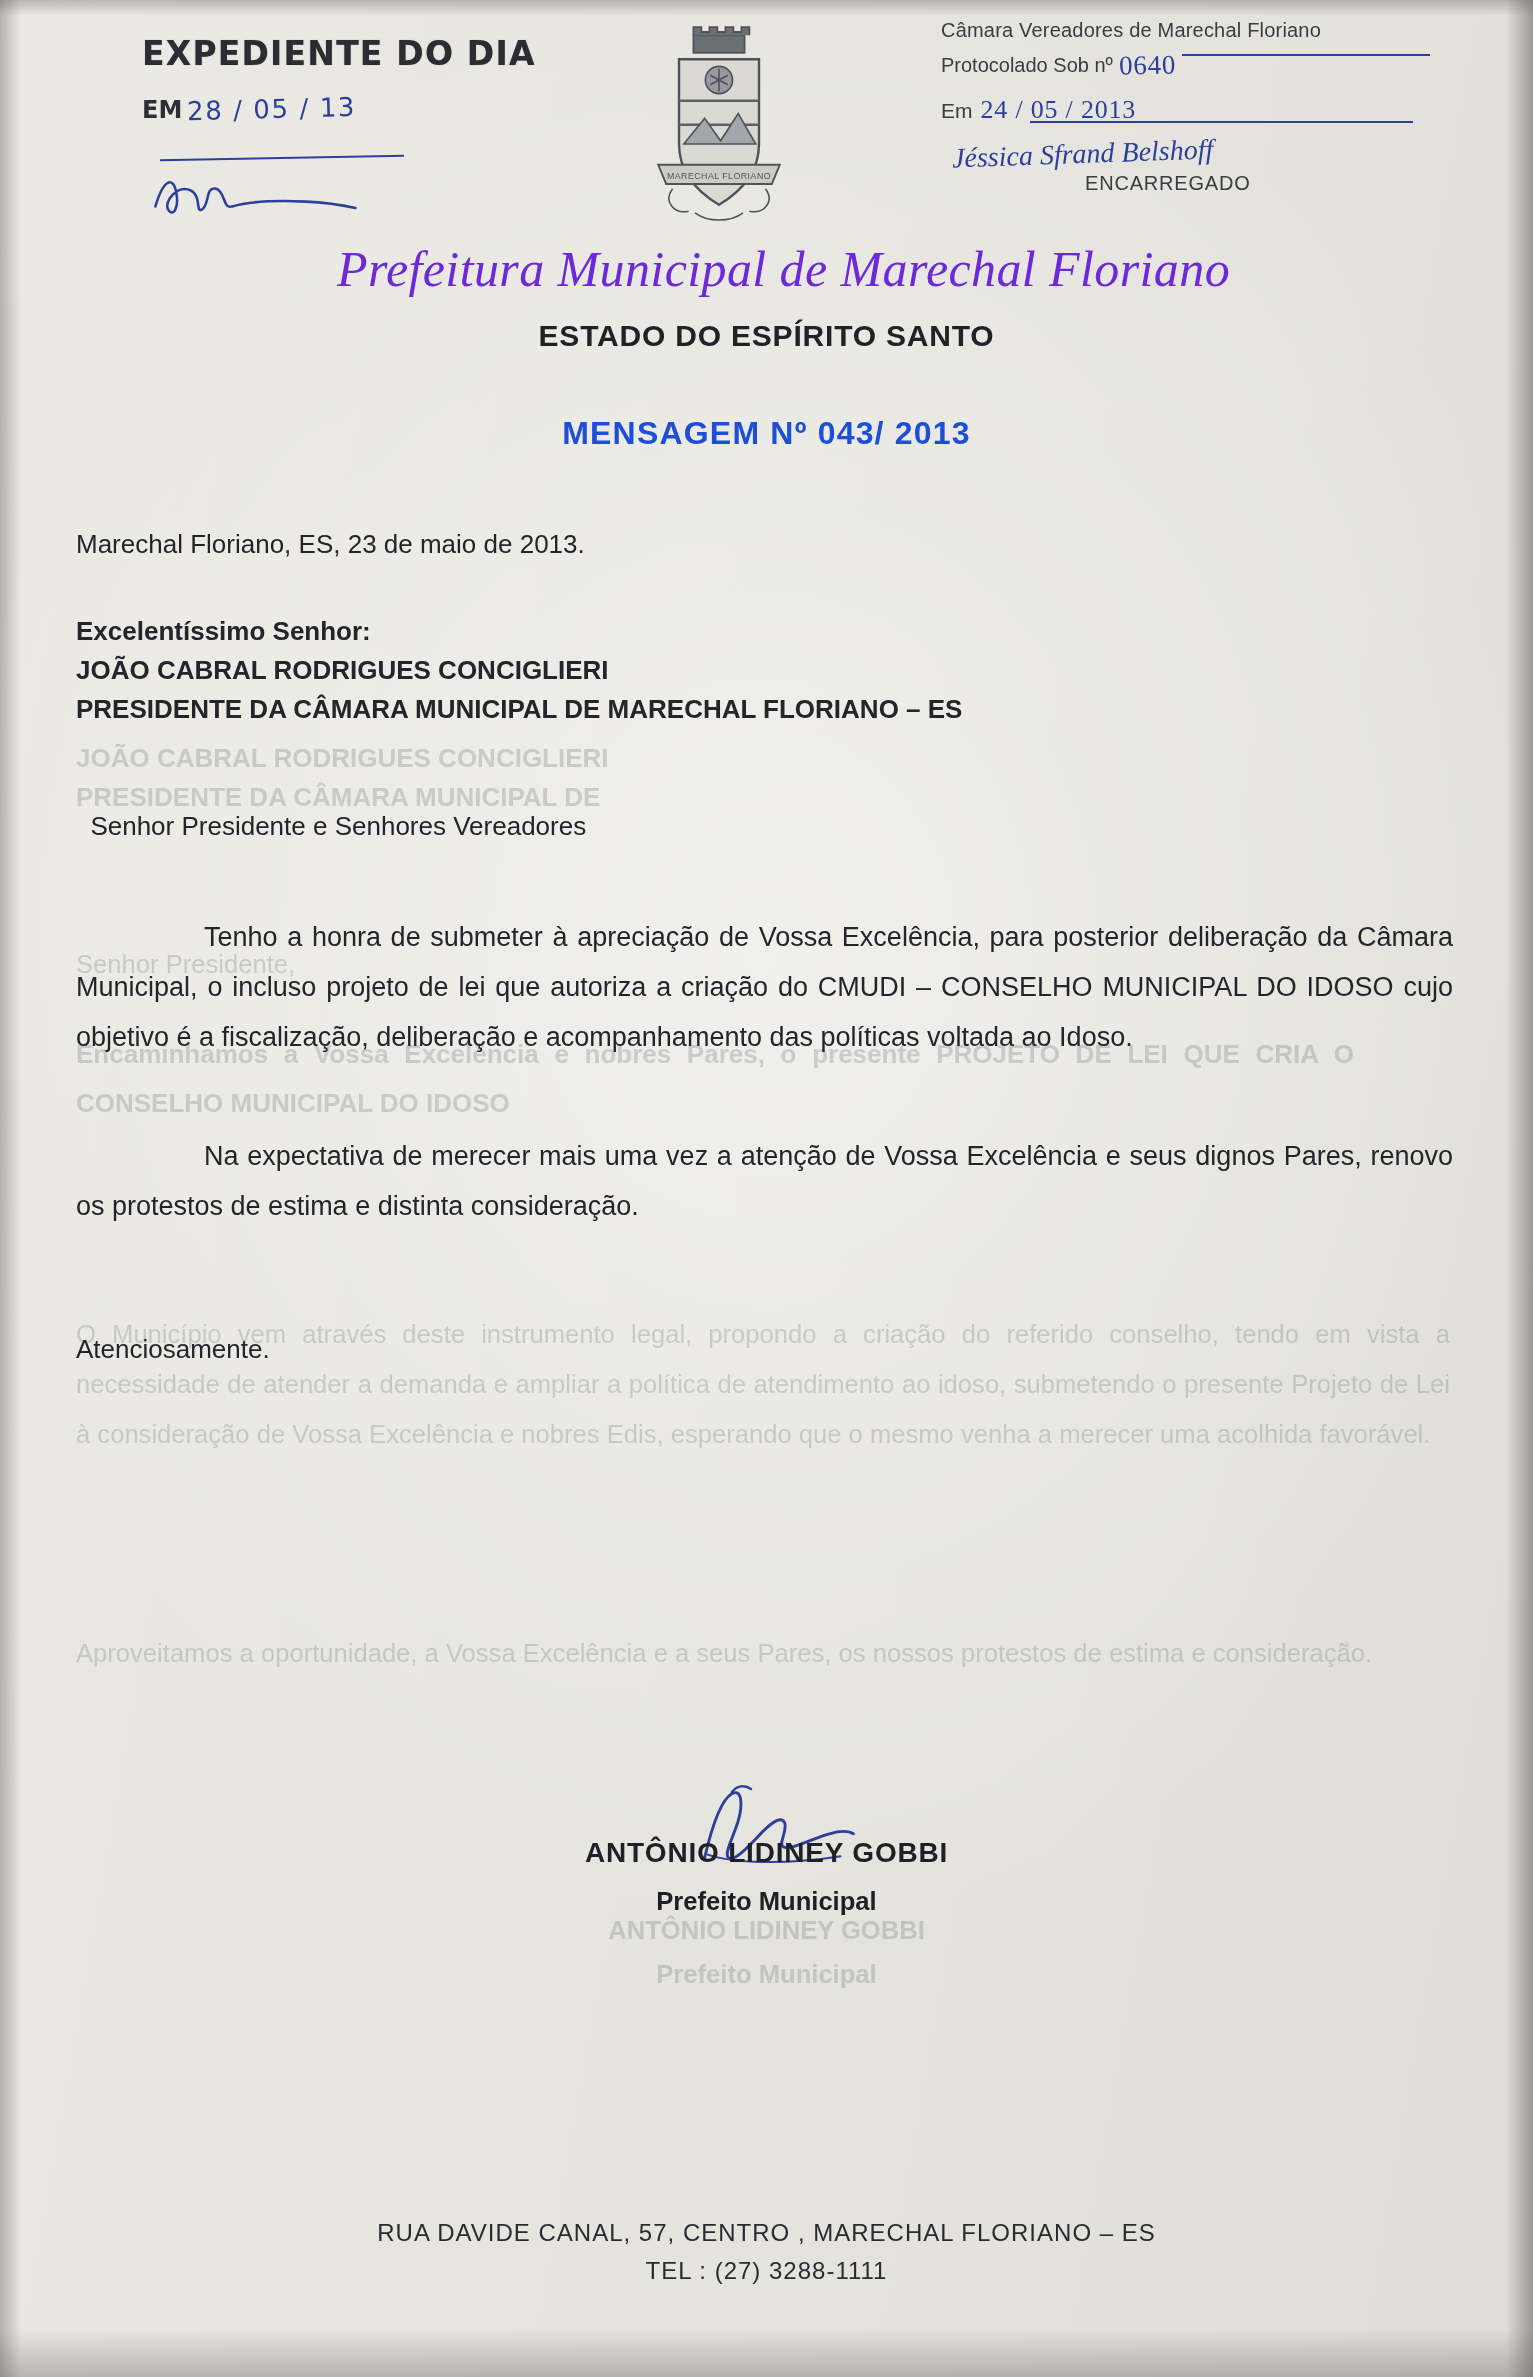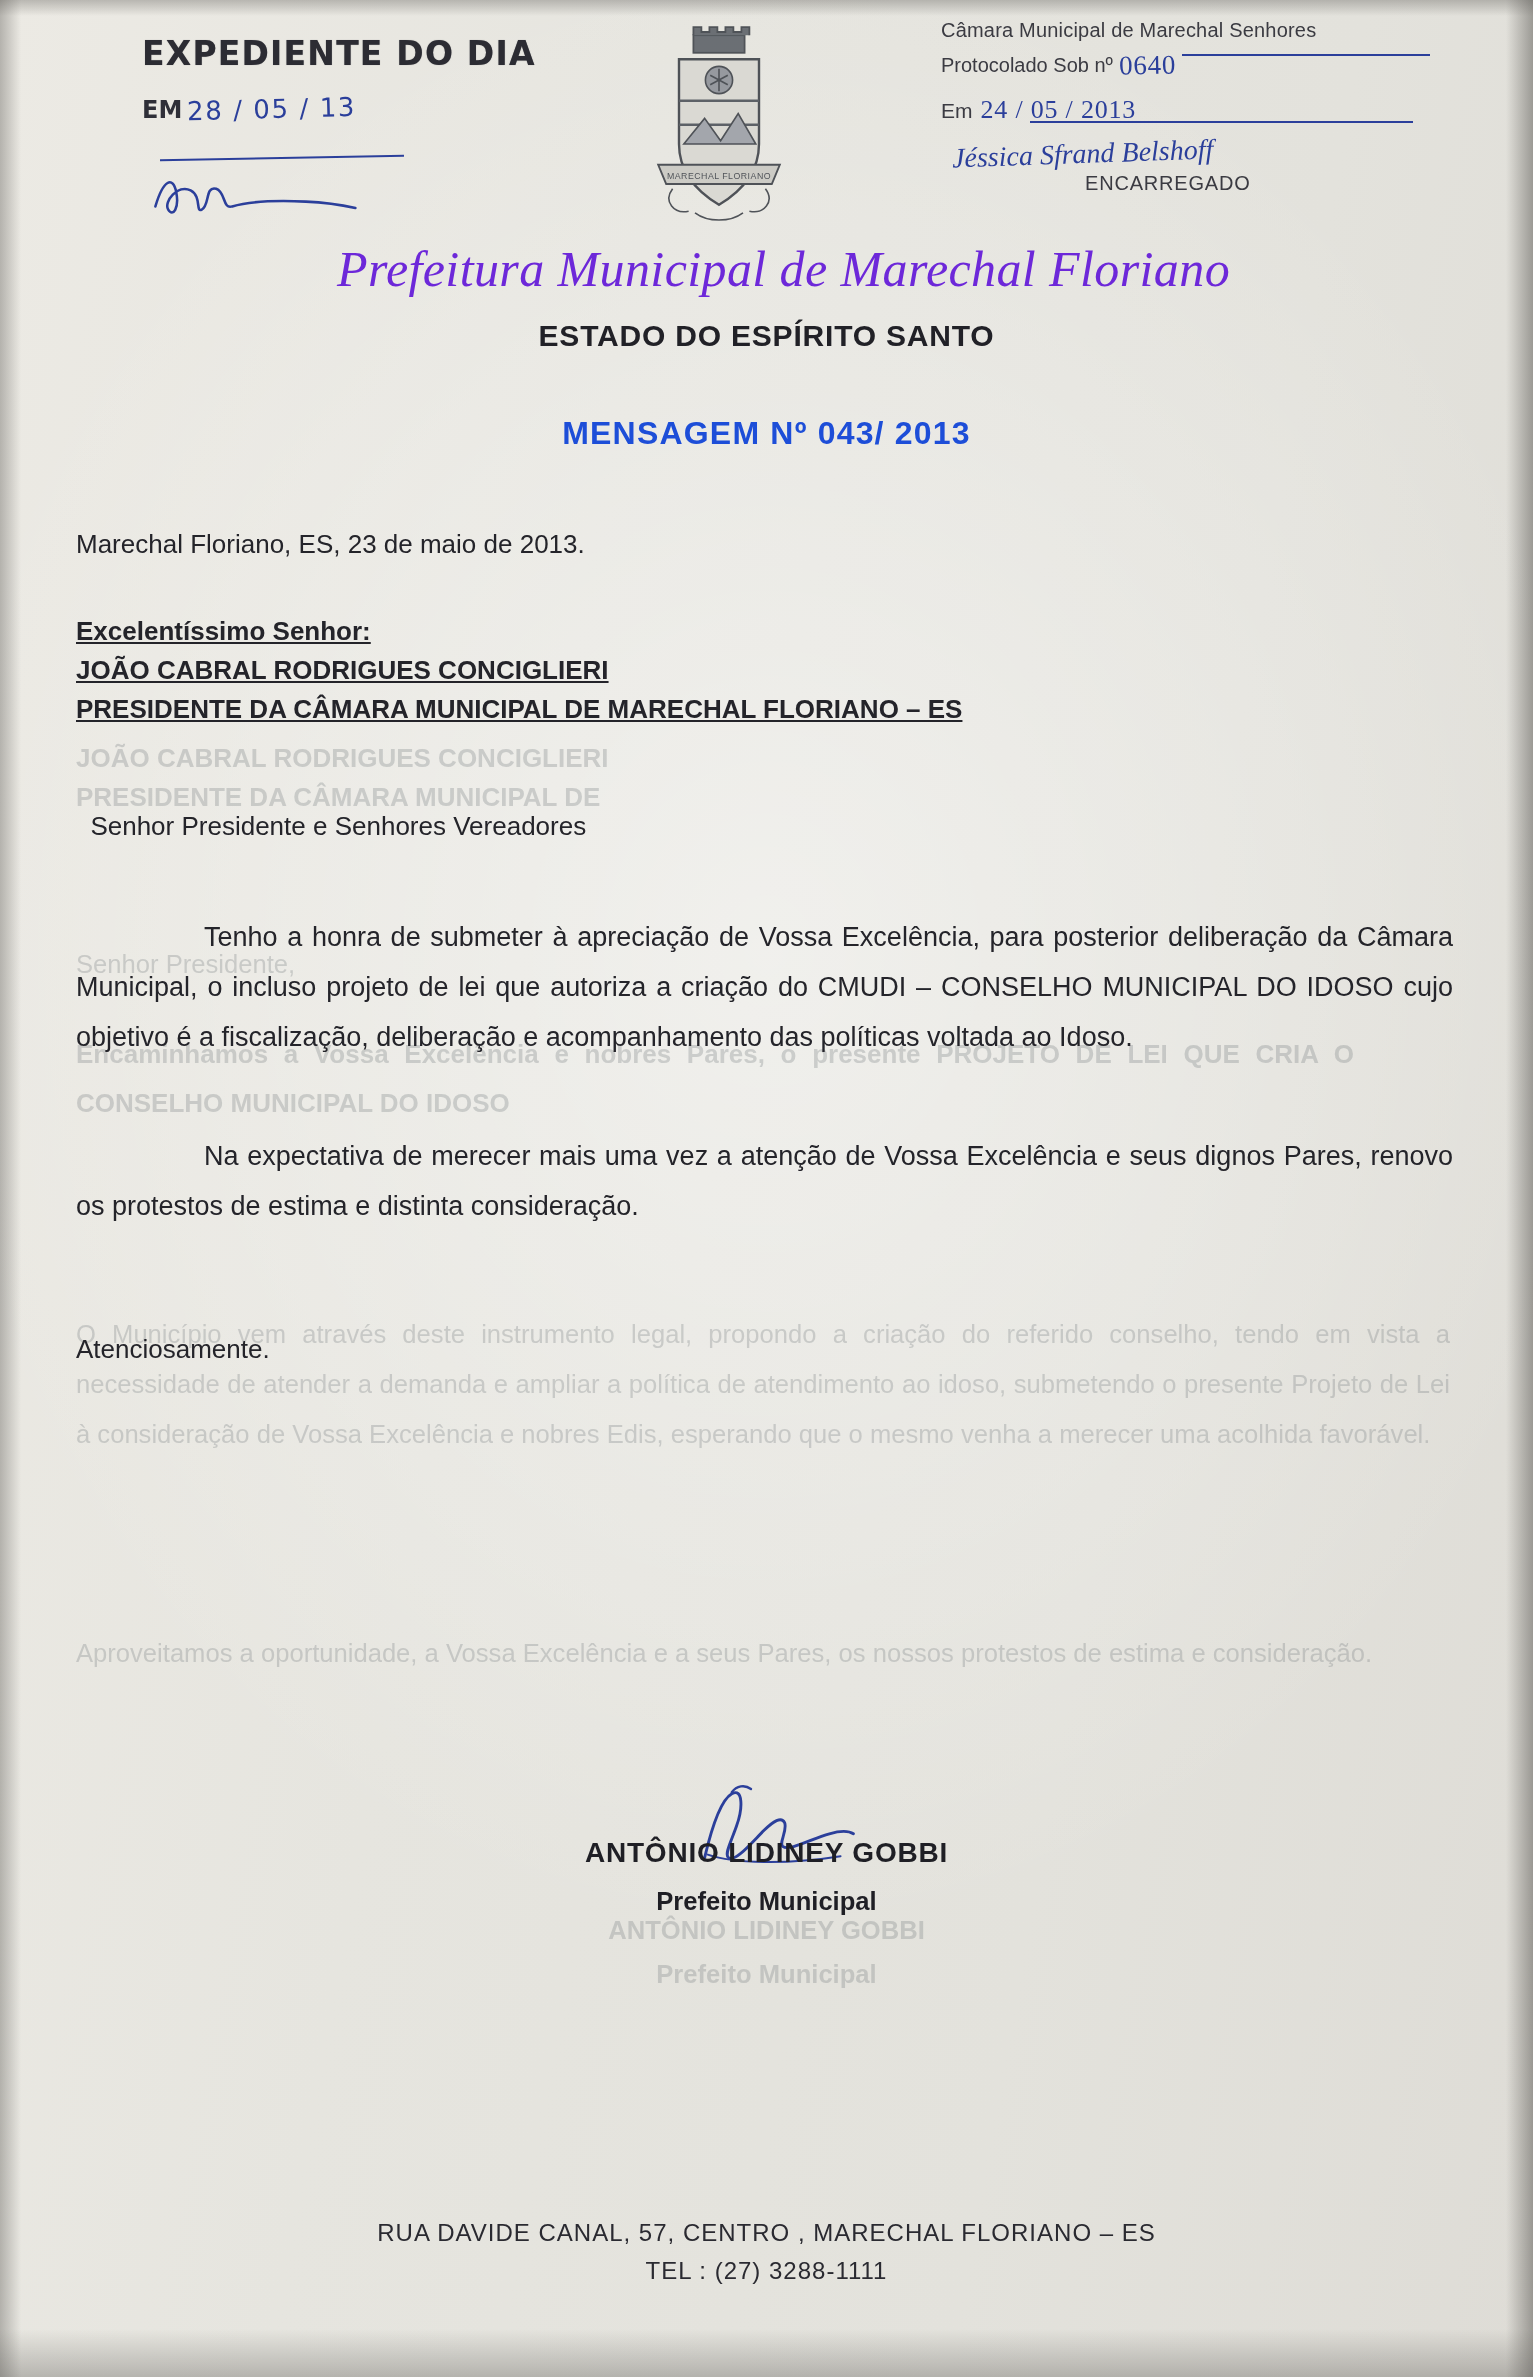--- a/index.html
+++ b/index.html
@@ -228,21 +228,20 @@
   }
   .local-data {
     font-size: 26px;
     margin-bottom: 50px;
   }
   .addressee {
     font-weight: bold;
     font-size: 26px;
     line-height: 1.5;
     margin-bottom: 0;
-    text-decoration: underline;
   }
   .greeting {
     font-size: 26px;
     margin-top: 80px;
     margin-left: 14.4px;
   }
   .para {
     text-align: justify;
     text-indent: 128px;
     font-size: 27px;
@@ -386,21 +385,21 @@
       <span class="em-label">EM</span>
       <span class="hw-date">28 / 05 / 13</span>
     </div>
   </div>
   <div class="hw-underline"></div>
   <svg class="signature-squiggle" viewBox="0 0 300 70">
     <path d="M8,48 C18,14 30,10 34,30 C38,50 30,62 24,52 C18,42 36,20 52,28 C66,35 58,56 66,52 C76,47 70,22 84,26 C96,30 92,52 104,48 C124,42 150,40 196,42 C220,43 240,46 258,50" fill="none" stroke="#2b3f9b" stroke-width="3.2" stroke-linecap="round"></path>
   </svg>
 
   <div class="stamp-camara">
-    <div class="line1">Câmara Municipal de Marechal Senhores</div>
+    <div class="line1">Câmara Vereadores de Marechal Floriano</div>
     <div class="line2">
       <span>Protocolado Sob nº</span>
       <span class="prot-num">0640</span>
     </div>
     <div class="line3">
       <span>Em</span>
       <span class="hw-em">24 / 05 / 2013</span>
     </div>
     <div class="sig-name">Jéssica Sfrand Belshoff</div>
     <div class="encarregado">ENCARREGADO</div>

